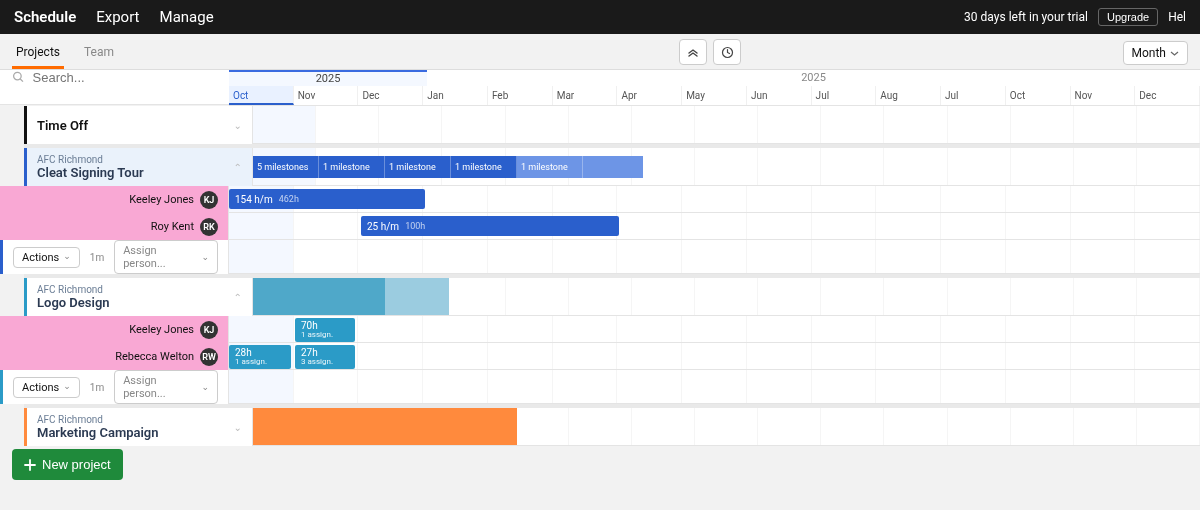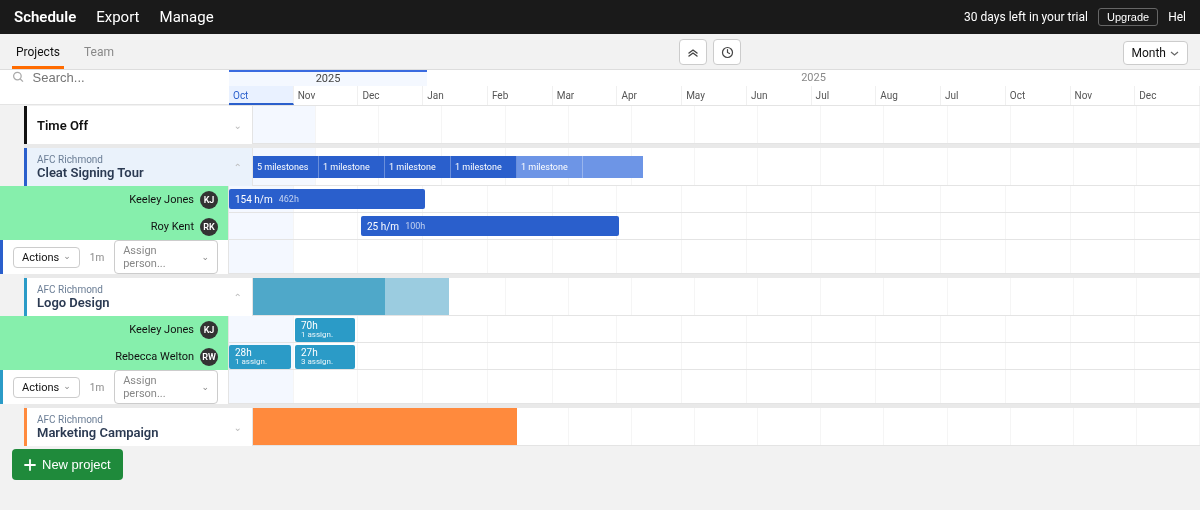--- a/index.html
+++ b/index.html
@@ -47,21 +47,21 @@
   .section-left .title { font-weight: 600; font-size: 13px; }
   .chev { color: #bbb; font-size: 10px; cursor: pointer; }
   .section-right { flex: 1; position: relative; height: 38px; background: #fff; }
   
   .proj-left { width: 229px; border-right: 1px solid #e4e4e4; background: #eaf2fb; padding: 8px 10px; display: flex; flex-direction: column; justify-content: center; border-left: 3px solid #2a5fcc; position: relative; }
   .proj-left.orange { border-left: 3px solid #ff8a3d; background: #fff; }
   .proj-client { font-size: 10px; color: #6a7d95; }
   .proj-name { font-size: 13px; font-weight: 600; color: #2b3a52; }
   .proj-left .chev { position: absolute; right: 10px; top: 50%; transform: translateY(-50%); }
   
-  .person-left { width: 229px; border-right: 1px solid #e4e4e4; background: #86efac; display: flex; align-items: center; justify-content: flex-end; gap: 6px; padding: 0 10px; height: 27px; font-size: 11px; }
+  .person-left { width: 229px; border-right: 1px solid #e4e4e4; background: #f9a8d4; display: flex; align-items: center; justify-content: flex-end; gap: 6px; padding: 0 10px; height: 27px; font-size: 11px; }
   .avatar { width: 18px; height: 18px; border-radius: 50%; background: #333; color: #fff; font-size: 9px; display: flex; align-items: center; justify-content: center; font-weight: 600; }
   
   .actions-left { width: 229px; border-right: 1px solid #e4e4e4; background: #fff; display: flex; align-items: center; gap: 10px; padding: 6px 10px; height: 34px; border-left: 3px solid #2a5fcc; }
   .actions-btn { border: 1px solid #ccc; background: #fff; border-radius: 4px; padding: 3px 8px; font-size: 11px; display: flex; gap: 4px; cursor: pointer; }
   .count-lbl { font-size: 10px; color: #888; }
   .assign-sel { border: 1px solid #ccc; background: #fff; border-radius: 4px; padding: 3px 8px; font-size: 11px; color: #888; flex: 1; display: flex; justify-content: space-between; align-items: center; cursor: pointer; }
   
   .bar { position: absolute; height: 20px; top: 5px; border-radius: 2px; color: #fff; font-size: 10px; display: flex; align-items: center; padding: 0 6px; gap: 6px; }
   .bar.blue { background: #2a5fcc; }
   .bar.teal { background: #2b9bc7; flex-direction: column; align-items: flex-start; justify-content: center; gap: 0; height: 24px; top: 2px; line-height: 1; padding: 2px 6px; }

